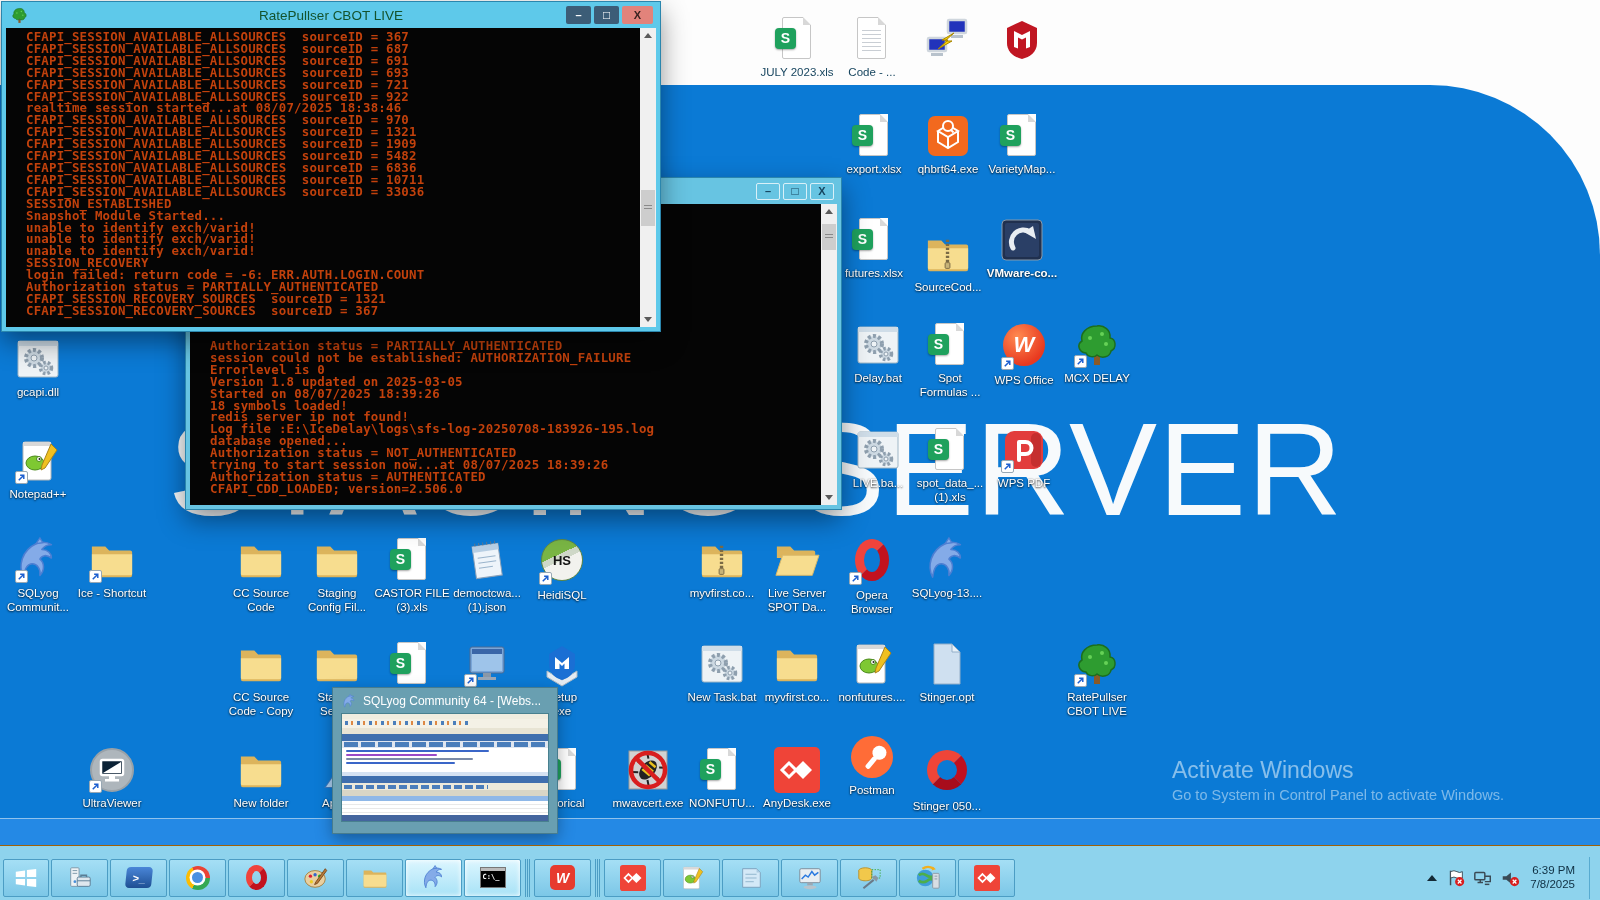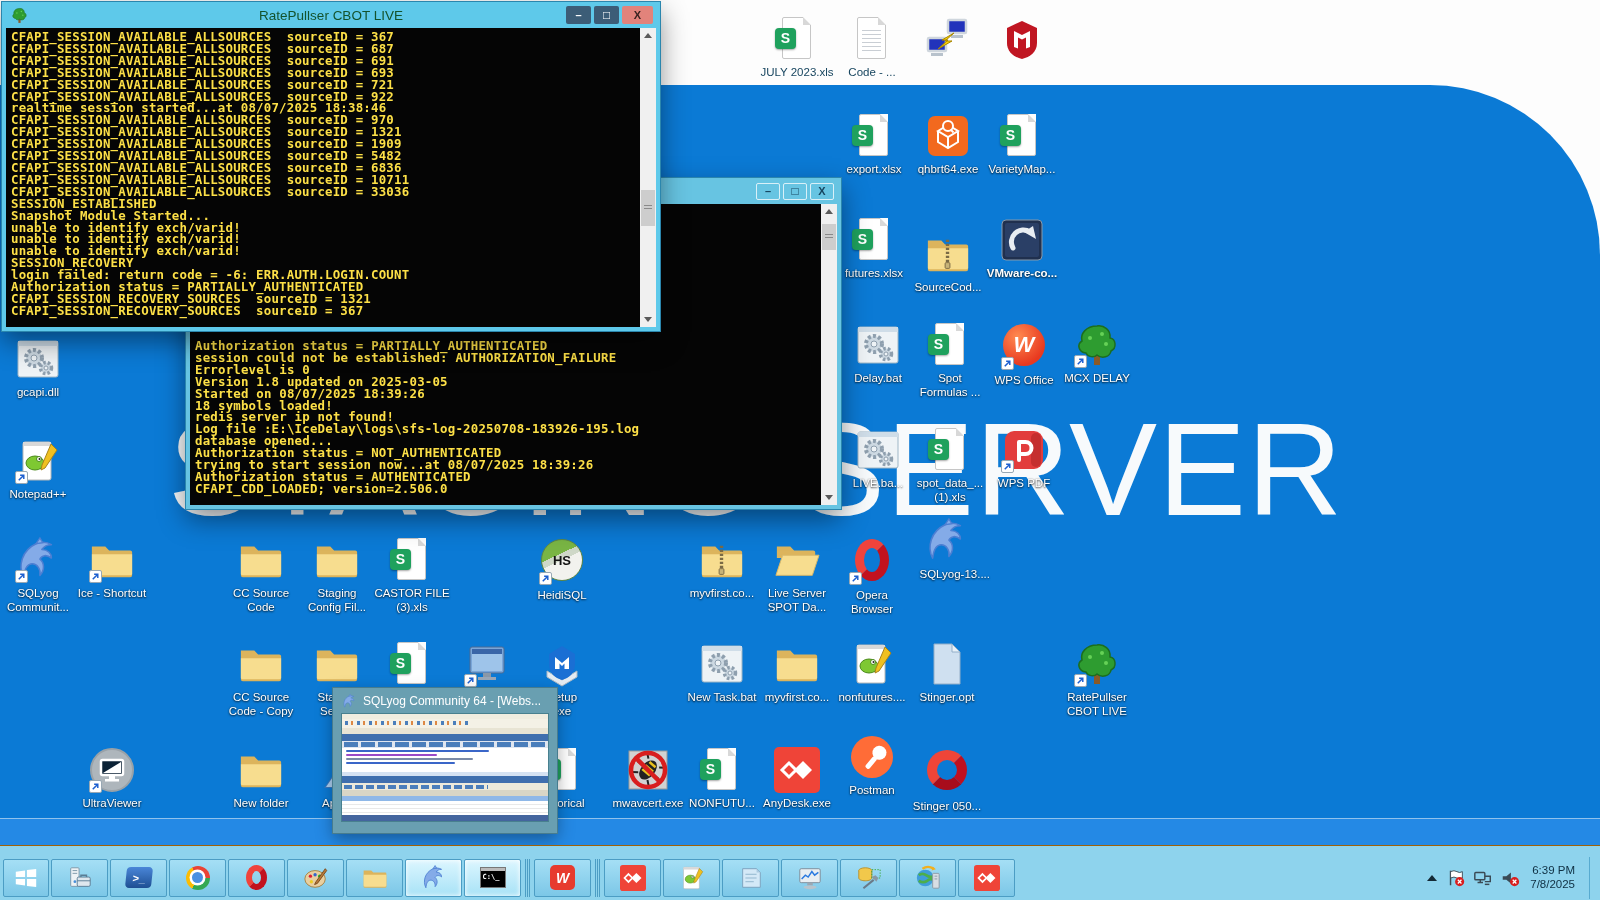--- a/index.html
+++ b/index.html
@@ -66,22 +66,22 @@
   .winbtns{margin-left:auto;display:flex;gap:3px;z-index:1;padding-right:3px;}
   .wb{width:25px;height:18px;border-radius:2px;display:flex;align-items:center;
       justify-content:center;font-size:11px;font-weight:bold;box-sizing:border-box;}
   .win1 .wb.min,.win1 .wb.max{background:#3c5d77;color:#fff;}
   .win1 .wb.close{background:#e2837b;color:#3a2220;width:31px;}
   .win2 .wb{background:transparent;border:1px solid rgba(255,255,255,.75);color:#16455f;width:24px;height:17px;}
   .wb.min::before{content:"–";}
   .wb.max::before{content:"□";font-size:12px;}
   .wb.close::before{content:"X";}
   .cbody{position:relative;background:#050505;height:calc(100% - 26px);overflow:hidden;}
-  .clines{position:absolute;left:5px;top:3px;font-family:"DejaVu Sans Mono",monospace;
-          font-size:12.4px;line-height:11.9px;font-weight:bold;color:#fde047;
+  .clines{position:absolute;left:20px;top:3px;font-family:"DejaVu Sans Mono",monospace;
+          font-size:12.4px;line-height:11.9px;font-weight:bold;color:#c2410c;
           white-space:pre;letter-spacing:.2px;}
   .win2 .clines{top:136px;}
   .vscroll{position:absolute;right:0;top:0;bottom:0;width:16px;background:#f0f0f0;}
   .sb-btn{position:absolute;left:0;width:16px;height:16px;}
   .sb-btn.up{top:0;} .sb-btn.down{bottom:0;}
   .sb-btn::after{content:"";position:absolute;left:4px;}
   .sb-btn.up::after{top:5px;border-left:4px solid transparent;border-right:4px solid transparent;border-bottom:5px solid #5a5a5a;}
   .sb-btn.down::after{bottom:5px;border-left:4px solid transparent;border-right:4px solid transparent;border-top:5px solid #5a5a5a;}
   .sb-thumb{position:absolute;left:1px;width:14px;background:#cdcdcd;}
   .sb-thumb::after{content:"";position:absolute;left:3px;right:3px;top:50%;margin-top:-3px;height:6px;
@@ -162,20 +162,24 @@
        font-size:14px;font-style:italic;display:flex;align-items:center;justify-content:center;}
   .wsq::before{content:"W";}
 </style>
 </head>
 <body>
 
 <div id="screen">
   <div class="wp-blue"></div>
   <div class="wp-band"></div>
   <div class="staging">STAGING SERVER</div>
+  <div class="activate">
+    <div class="a1">Activate Windows</div>
+    <div class="a2">Go to System in Control Panel to activate Windows.</div>
+  </div>
 
   <div id="icons">
       <div class="dicon" style="left: 754px; top: 16px;">
         <div class="art">
           <div class="pg"></div>
           <div class="sb">S</div>
         </div>
         <div class="lbl dark">
           <div>JULY 2023.xls</div>
         </div>
@@ -471,20 +475,36 @@
       <div class="dicon" style="left: 369px; top: 537px;">
         <div class="art">
           <div class="pg"></div>
           <div class="sb">S</div>
         </div>
         <div class="lbl">
           <div>CASTOR FILE</div>
           <div>(3).xls</div>
         </div>
       </div>
+      <div class="dicon" style="left: 444px; top: 537px;">
+        <div class="art">
+          <svg viewBox="0 0 46 46">
+            <g transform="rotate(-8 23 23)">
+              <rect x="10" y="8" width="26" height="32" fill="#eef4fa" stroke="#8aa0b8"></rect>
+              <rect x="10" y="8" width="26" height="6" fill="#b8cfe4"></rect>
+              <path d="M13 8 v-3 M17 8 v-3 M21 8 v-3 M25 8 v-3 M29 8 v-3 M33 8 v-3" stroke="#607890"></path>
+              <path d="M14 20 h18 M14 25 h18 M14 30 h14" stroke="#9ab4cc"></path>
+            </g>
+          </svg>
+        </div>
+        <div class="lbl">
+          <div>democtcwa...</div>
+          <div>(1).json</div>
+        </div>
+      </div>
       <div class="dicon" style="left: 519px; top: 537px; text-align: center;">
         <div class="art">
           <div class="hsd"></div>
           <span class="sc">
             <svg viewBox="0 0 12 12">
               <path d="M3 9 L8.5 3.5 M4.5 3.5 H8.5 V7.5" fill="none" stroke="#1d5fd0" stroke-width="1.6"></path>
             </svg>
           </span>
         </div>
         <div class="lbl">
@@ -525,21 +545,21 @@
             <svg viewBox="0 0 12 12">
               <path d="M3 9 L8.5 3.5 M4.5 3.5 H8.5 V7.5" fill="none" stroke="#1d5fd0" stroke-width="1.6"></path>
             </svg>
           </span>
         </div>
         <div class="lbl">
           <div>Opera</div>
           <div>Browser</div>
         </div>
       </div>
-      <div class="dicon" style="left: 904px; top: 518px; text-align: right;">
+      <div class="dicon" style="left: 904px; top: 537px;">
         <div class="art">
           <svg viewBox="0 0 48 48">
             <path d="M9 42 C3 30 7 14 22 7 C27 5 33 5 38 8 C33 8 30 10 28 13 C34 13 38 17 38 22 C33 18 28 19 26 23 C31 27 31 35 26 40 C27 33 23 28 18 28 C12 28 10 34 9 42 Z" fill="#84abe8" stroke="#4d7fd2" stroke-width="1.6" stroke-linejoin="round"></path>
             <path d="M22 7 L26 1 L29 6 Z" fill="#84abe8" stroke="#4d7fd2" stroke-width="1.4"></path>
           </svg>
         </div>
         <div class="lbl">
           <div>SQLyog-13....</div>
         </div>
       </div>

